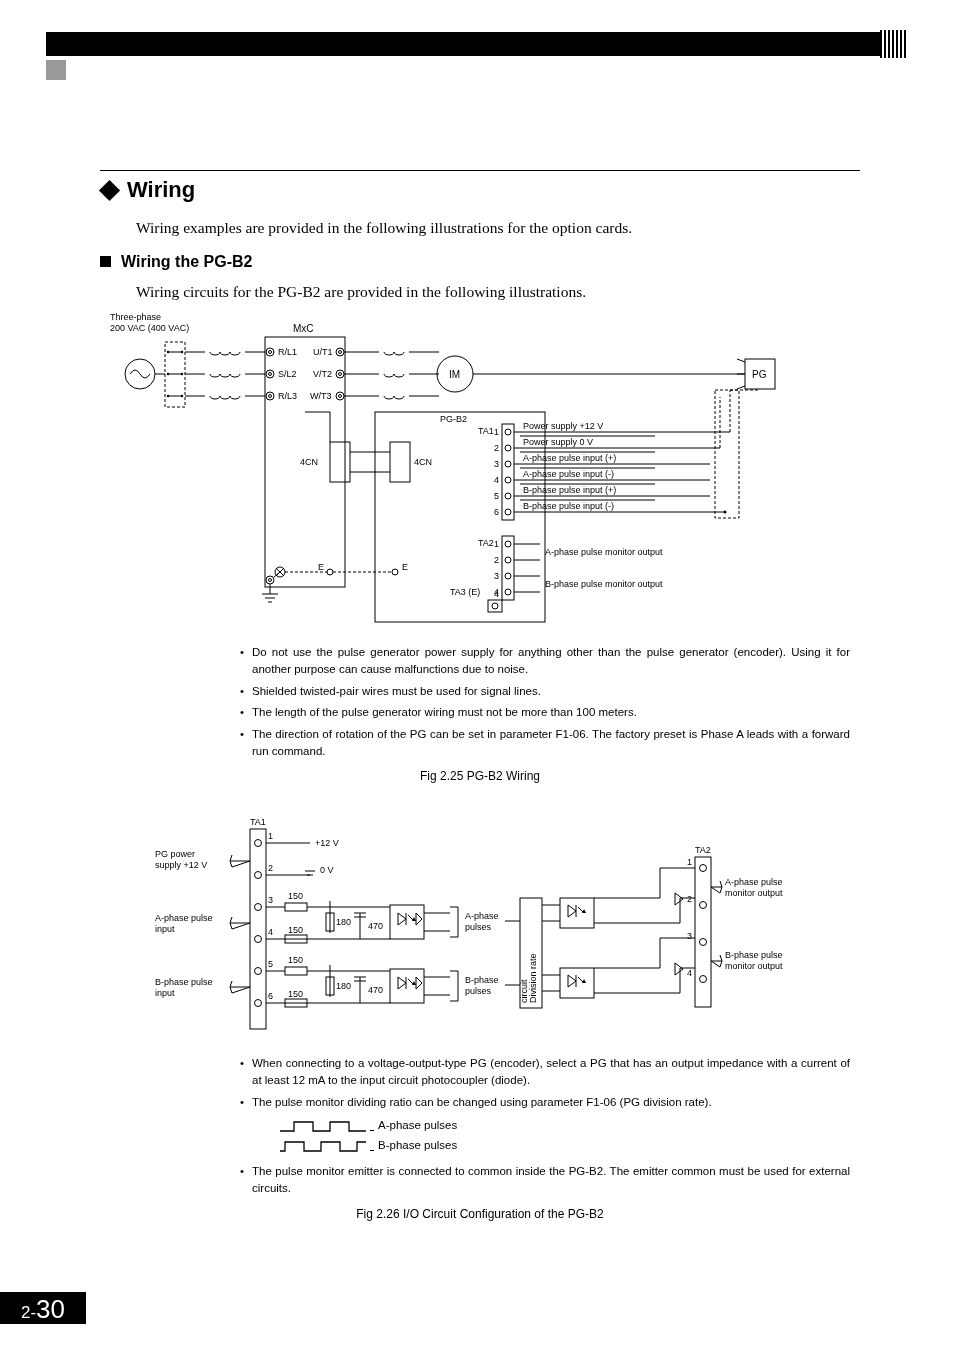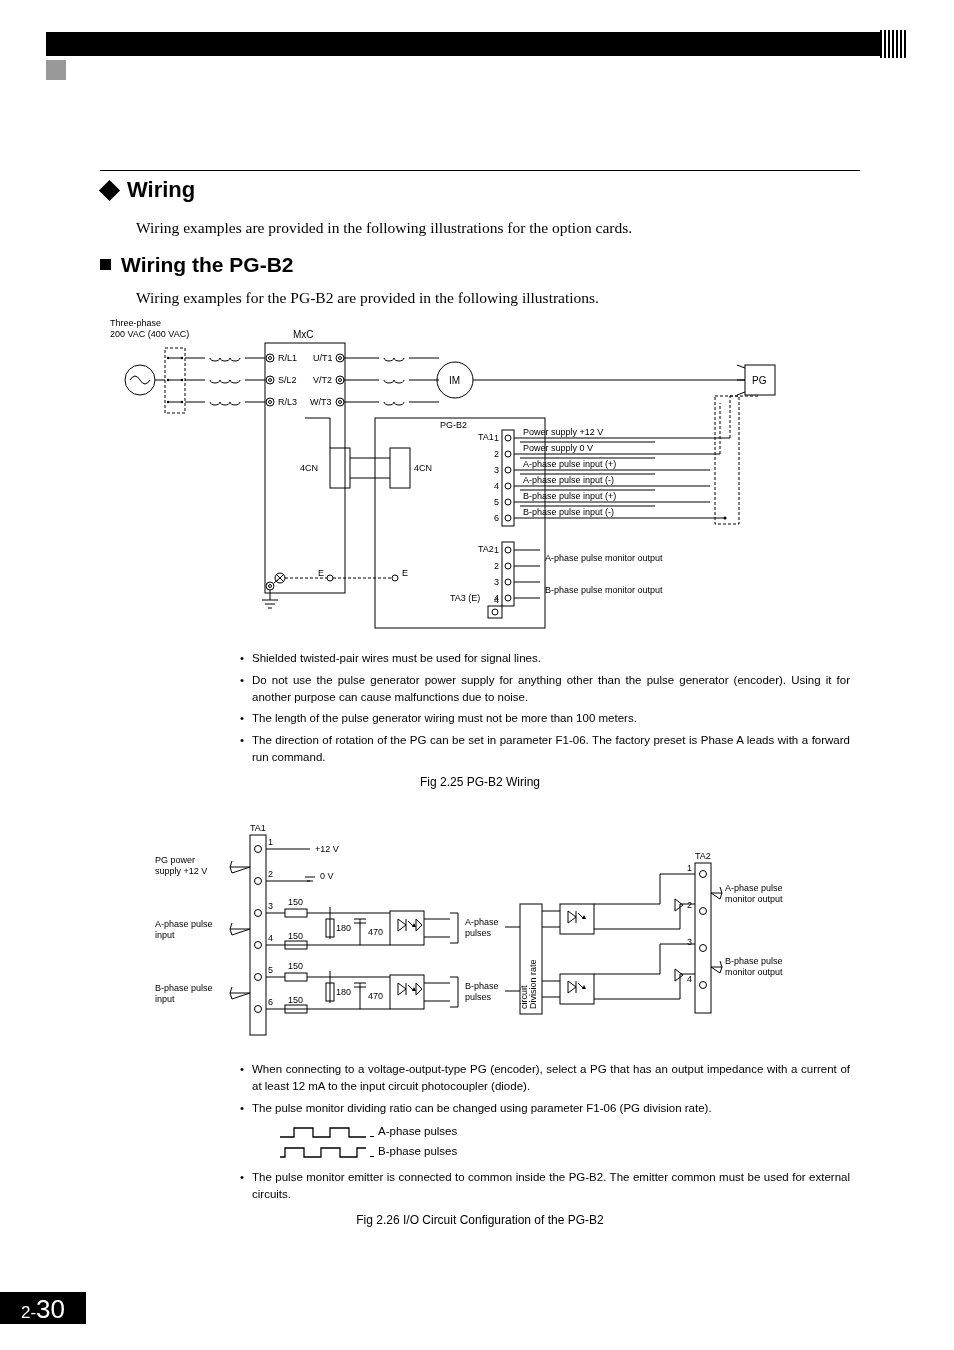--- a/index.html
+++ b/index.html
@@ -15,21 +15,21 @@
   .top-zebra { position: absolute; top: 30px; right: 48px; width: 26px; height: 28px; background: repeating-linear-gradient(to right, #000 0 2px, #fff 2px 4px); }
   .accent-top { position: absolute; top: 60px; left: 46px; width: 20px; height: 20px; background: #999; }
   .content { position: absolute; left: 100px; top: 170px; width: 760px; }
   .hr-thin { border: none; border-top: 1.4px solid #000; margin-bottom: 6px; }
   .h1-row { display: flex; align-items: center; gap: 10px; margin-bottom: 14px; }
   .diamond { width: 15px; height: 15px; background: #000; transform: rotate(45deg); margin-left: 2px; }
   .h1 { font-family: Arial, Helvetica, sans-serif; font-weight: bold; font-size: 22px; text-align: center; }
   .body-text { font-size: 15.5px; margin-left: 36px; line-height: 1.4; }
   .h2-row { display: flex; align-items: center; gap: 10px; margin-bottom: 10px; margin-top: 14px;}
   .sq { width: 11px; height: 11px; background: #000; }
-  .h2 { font-family: Arial, Helvetica, sans-serif; font-weight: bold; font-size: 21px; }
+  .h2 { font-family: Arial, Helvetica, sans-serif; font-weight: bold; font-size: 16px; }
   .figure-box { margin: 10px 0 8px 10px; }
   .figure-placeholder {
     width: 740px;
     border: none;
     font-family: Arial, Helvetica, sans-serif;
     font-size: 11px;
     position: relative;
   }
   .notes { font-family: Arial, Helvetica, sans-serif; font-size: 11.5px; margin-left: 140px; width: 610px; }
   .notes li { list-style: none; position: relative; padding-left: 12px; margin-bottom: 5px; line-height: 1.45; text-align: justify;}
@@ -61,21 +61,21 @@
   <div class="h1-row">
     <div class="diamond"></div>
     <div class="h1">Wiring</div>
   </div>
   <div class="body-text">Wiring examples are provided in the following illustrations for the option cards.</div>
 
   <div class="h2-row">
     <div class="sq"></div>
     <div class="h2">Wiring the PG-B2</div>
   </div>
-  <div class="body-text" style="margin-bottom:6px;">Wiring examples for the PG-B2 are provided in the following illustrations.</div>
+  <div class="body-text" style="margin-bottom:6px;">Wiring circuits for the PG-B2 are provided in the following illustrations.</div>
 
   <div class="figure-box">
     <svg class="figure-placeholder" viewBox="0 0 740 320" width="740" height="320">
       <style>
         .t{font:10px Arial;} .ts{font:9px Arial;} .l{stroke:#000;stroke-width:1;fill:none;}
         .ld{stroke:#000;stroke-width:1;fill:none;stroke-dasharray:3 2;}
       </style>
 
       <text x="0" y="8" class="ts">Three-phase</text>
       <text x="0" y="19" class="ts">200 VAC (400 VAC)</text>
@@ -220,22 +220,22 @@
       <text x="340" y="283" class="ts">TA3 (E)</text>
       <rect x="378" y="288" width="14" height="12" class="l"></rect>
         <circle cx="385" cy="294" r="3" class="l"></circle>
       <text x="384" y="285" class="ts">4</text>
 
       <rect x="605" y="78" width="24" height="128" class="ld"></rect>
     </svg>
   </div>
 
   <ul class="notes">
+    <li>Do not use the pulse generator power supply for anything other than the pulse generator (encoder). Using it for another purpose can cause malfunctions due to noise.</li>
     <li>Shielded twisted-pair wires must be used for signal lines.</li>
-    <li>Do not use the pulse generator power supply for anything other than the pulse generator (encoder). Using it for another purpose can cause malfunctions due to noise.</li>
     <li>The length of the pulse generator wiring must not be more than 100 meters.</li>
     <li>The direction of rotation of the PG can be set in parameter F1-06. The factory preset is Phase A leads with a forward run command.</li>
   </ul>
   <div class="fig-caption">Fig 2.25  PG-B2 Wiring</div>
 
   <div class="figure-box" style="margin-top:30px;">
     <svg class="figure-placeholder" viewBox="0 0 660 230" width="660" height="230">
       <style>.t{font:10px Arial;} .ts{font:9px Arial;} .l{stroke:#000;stroke-width:1;fill:none;}</style>
 
       <text x="100" y="12" class="ts">TA1</text>

